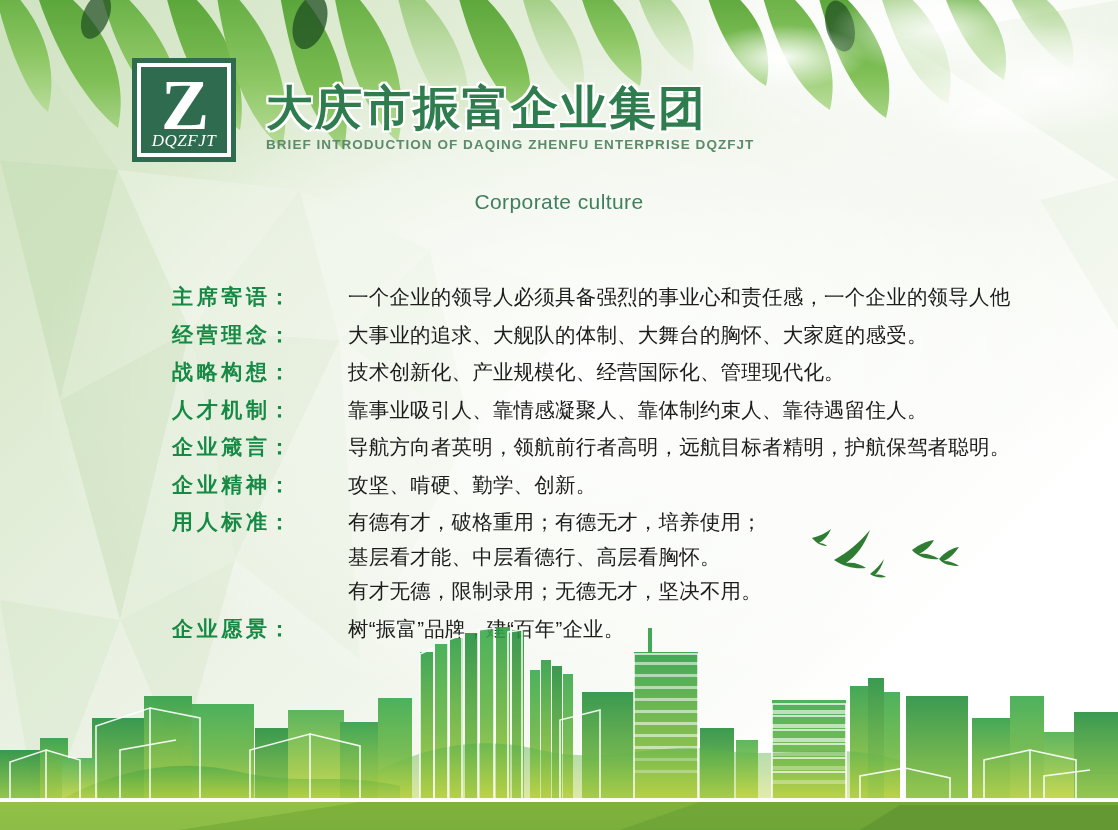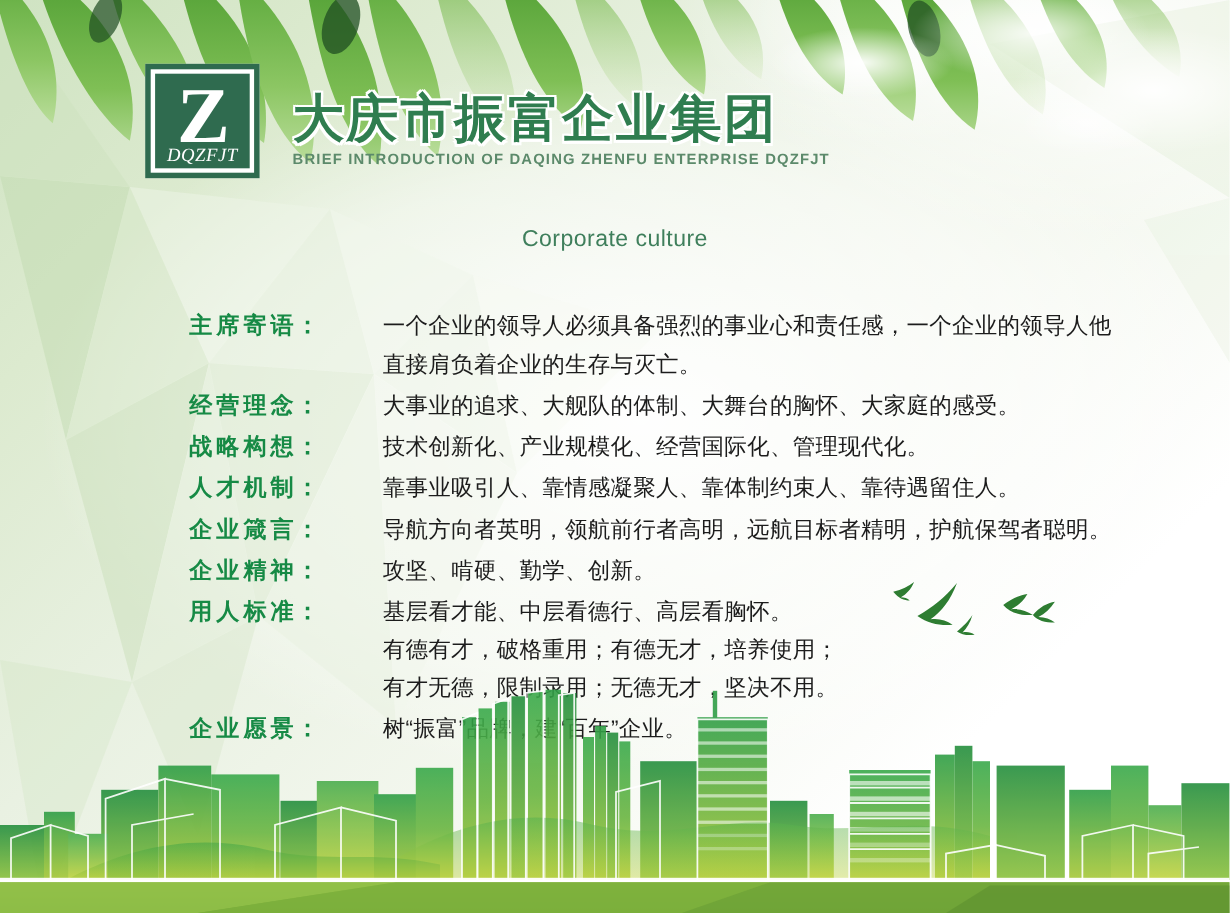--- a/index.html
+++ b/index.html
@@ -69,21 +69,21 @@
     margin-top:5px;font-size:13.5px;font-weight:700;color:#5c8a6b;
     letter-spacing:1.05px;white-space:nowrap;
   }
 
   
   .title-block{position:absolute;left:0;right:0;top:188px;text-align:center;}
   .title-cn{
     font-size:40px;font-weight:700;color:#1f7a49;letter-spacing:6px;line-height:1.1;
   }
   .title-en{
-    margin-top:18px;font-size:21px;color:#3f7f5c;letter-spacing:.4px;font-weight:400;
+    margin-top:2px;font-size:21px;color:#3f7f5c;letter-spacing:.4px;font-weight:400;
   }
 
   
   .content{position:absolute;left:172px;top:280px;width:880px;}
   .row{display:flex;align-items:flex-start;margin-bottom:3px;}
   .row-label{
     flex:0 0 118px;width:118px;
     font-size:21px;font-weight:700;color:#168a45;
     line-height:34px;letter-spacing:0;
     display:flex;justify-content:space-between;
@@ -209,21 +209,20 @@
           <span class="lbl">
             <span>主</span>
             <span>席</span>
             <span>寄</span>
             <span>语</span>
           </span>
           <span class="colon">：</span>
         </div>
         <div class="row-body">
           <div class="line">一个企业的领导人必须具备强烈的事业心和责任感，一个企业的领导人他</div>
-          <div class="line indent">直接肩负着企业的生存与灭亡。</div>
         </div>
       </div>
       <div class="row">
         <div class="row-label">
           <span class="lbl">
             <span>经</span>
             <span>营</span>
             <span>理</span>
             <span>念</span>
           </span>
@@ -293,22 +292,22 @@
         <div class="row-label">
           <span class="lbl">
             <span>用</span>
             <span>人</span>
             <span>标</span>
             <span>准</span>
           </span>
           <span class="colon">：</span>
         </div>
         <div class="row-body">
+          <div class="line indent">有德有才，破格重用；有德无才，培养使用；</div>
           <div class="line">基层看才能、中层看德行、高层看胸怀。</div>
-          <div class="line indent">有德有才，破格重用；有德无才，培养使用；</div>
           <div class="line indent">有才无德，限制录用；无德无才，坚决不用。</div>
         </div>
       </div>
       <div class="row">
         <div class="row-label">
           <span class="lbl">
             <span>企</span>
             <span>业</span>
             <span>愿</span>
             <span>景</span>

